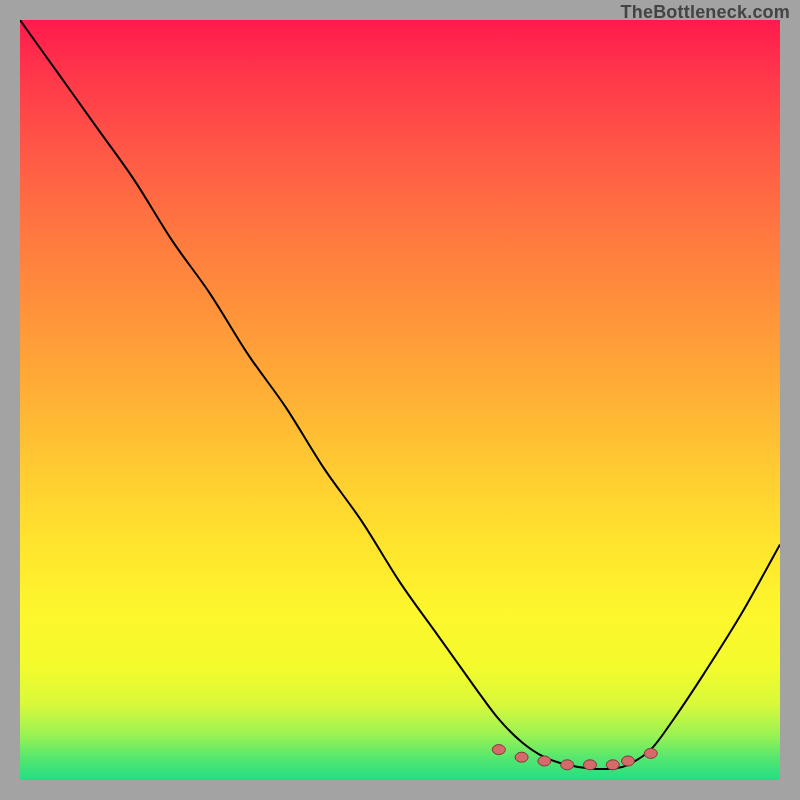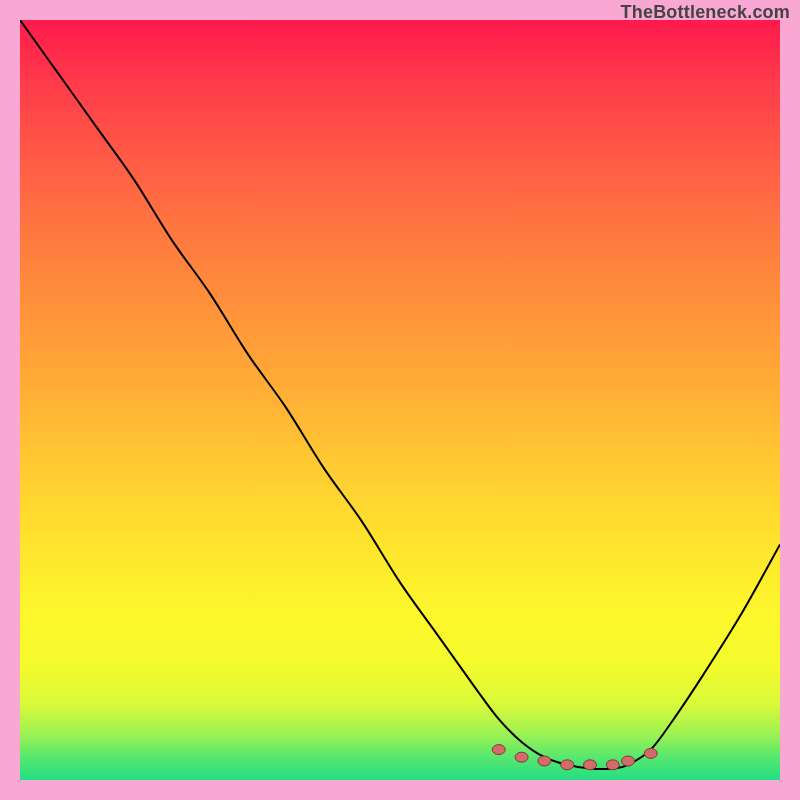--- a/index.html
+++ b/index.html
@@ -7,21 +7,21 @@
     padding: 0;
     width: 800px;
     height: 800px;
     overflow: hidden;
     background: #000;
   }
   .frame {
     position: relative;
     width: 800px;
     height: 800px;
-    background: #f9a8d4;
+    background: #a3a3a3;
     box-sizing: border-box;
   }
   .plot {
     position: absolute;
     left: 20px;
     top: 20px;
     width: 760px;
     height: 760px;
     overflow: hidden;
   }

